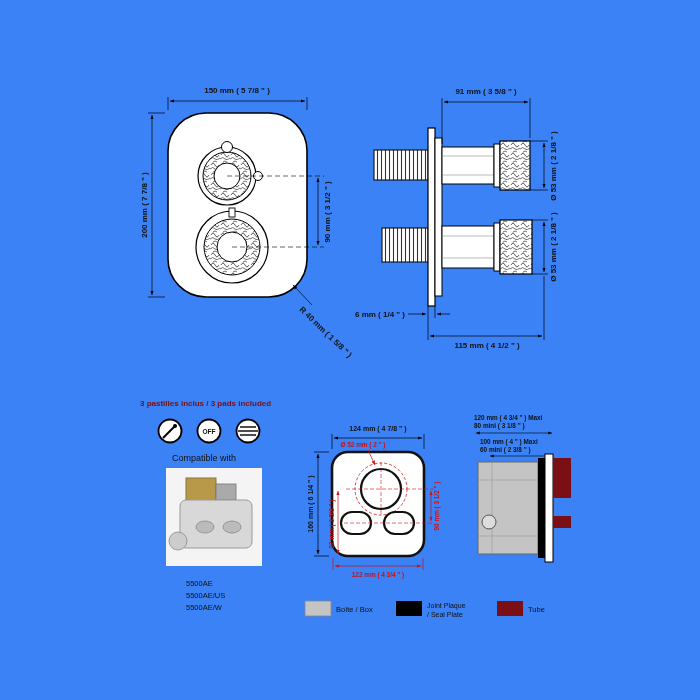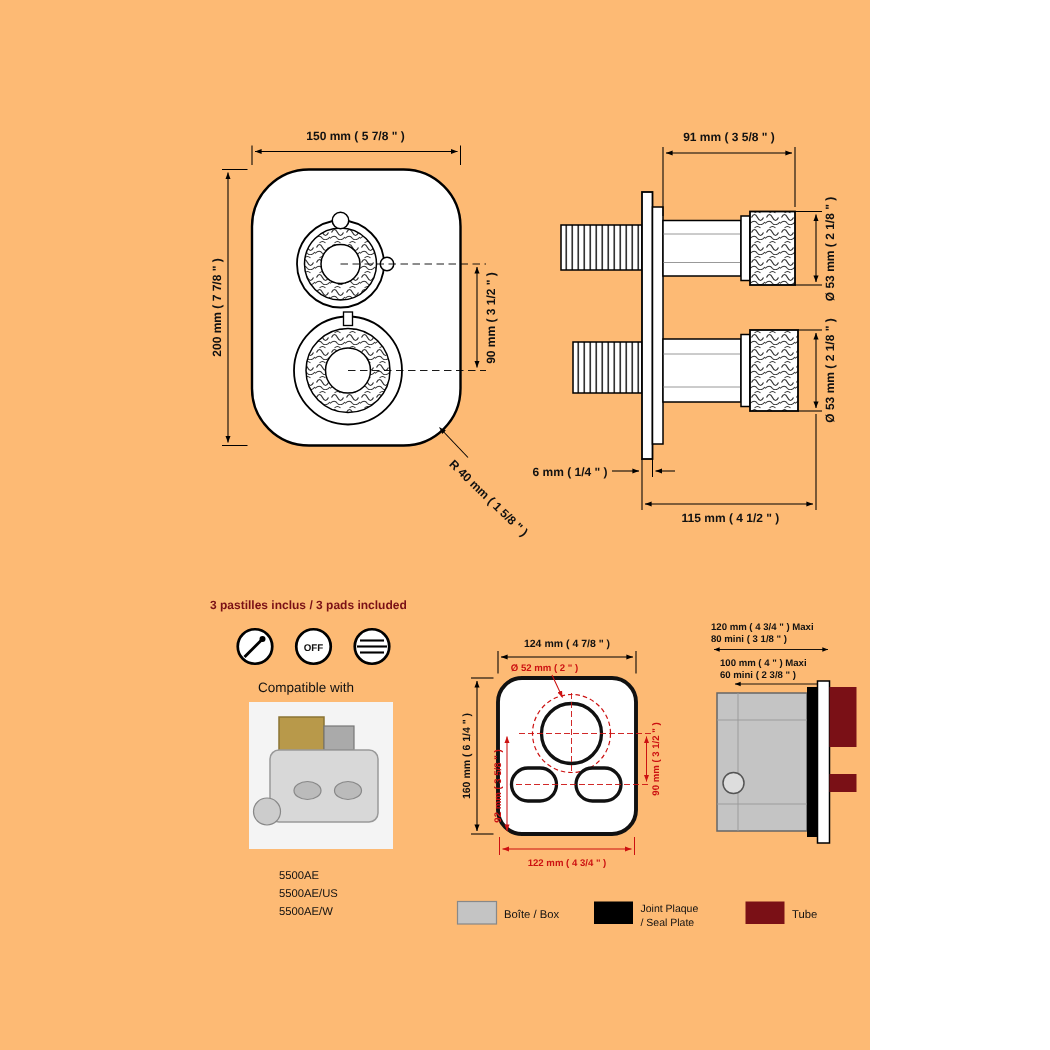--- a/index.html
+++ b/index.html
@@ -1,16 +1,16 @@
 <!DOCTYPE html>
 <html><head>
 <meta charset="utf-8">
 <style>
   html,body{margin:0;padding:0;background:#fff;}
-  .canvas{position:relative;width:580px;height:700px;background:#fdba74;overflow:hidden;
+  .canvas{position:relative;width:700px;height:700px;background:#3b82f6;overflow:hidden;
           font-family:"Liberation Sans", sans-serif;}
   svg{position:absolute;left:0;top:0;}
   text{font-family:"Liberation Sans", sans-serif;fill:#111;}
   .dim{font-size:8px;font-weight:bold;}
   .dim-sm{font-size:6.4px;font-weight:bold;}
   .dim-red{fill:#cc1111;}
   .plain{font-size:9px;}
   .models{font-size:7.5px;}
   .legend-t{font-size:7.5px;}
   .legend-s{font-size:7px;}

